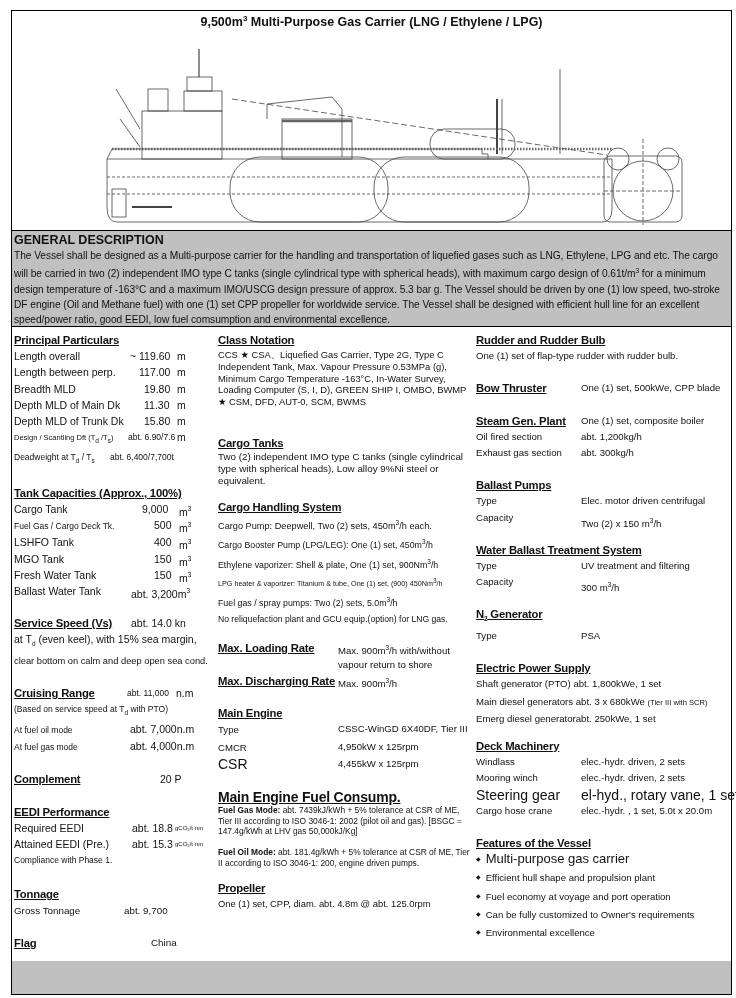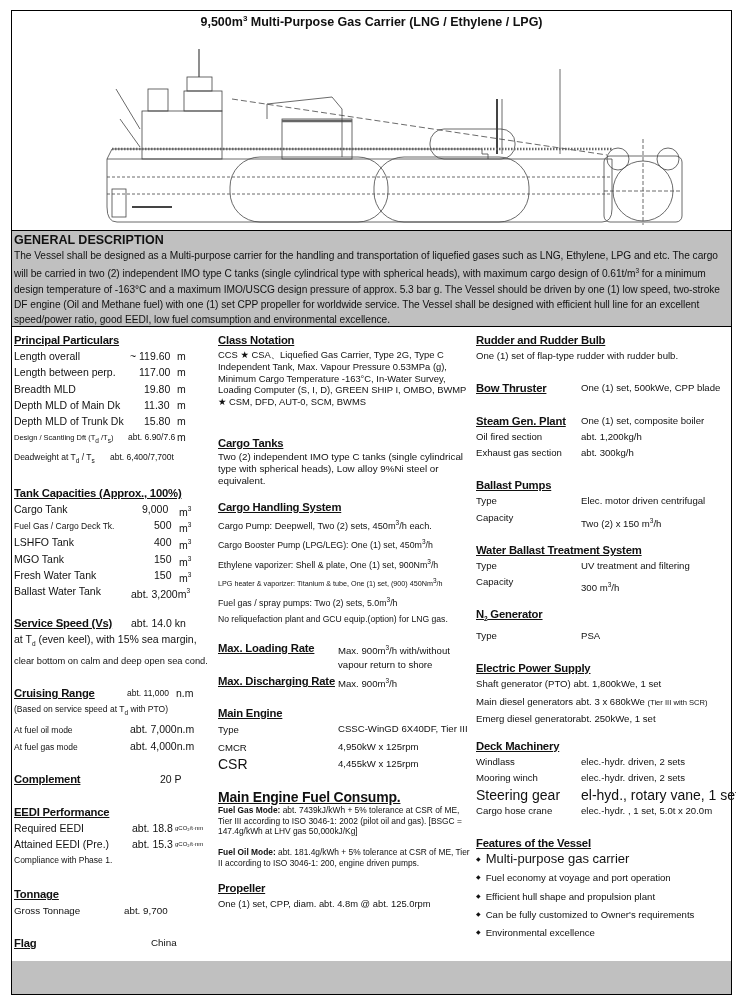--- a/index.html
+++ b/index.html
@@ -205,20 +205,20 @@
     <div style="height:10px"></div>
     <div class="h">Deck Machinery</div>
     <div class="row sm" style="font-size:9.6px"><span class="lbl">Windlass</span><span class="val" style="left:105px">elec.-hydr. driven, 2 sets</span></div>
     <div class="row sm" style="font-size:9.6px"><span class="lbl">Mooring winch</span><span class="val" style="left:105px">elec.-hydr. driven, 2 sets</span></div>
     <div class="row sm" style="font-size:14px"><span class="lbl">Steering gear</span><span class="val" style="left:105px">el-hyd., rotary vane, 1 set</span></div>
     <div class="row sm" style="font-size:9.6px"><span class="lbl">Cargo hose crane</span><span class="val" style="left:105px">elec.-hydr. , 1 set, 5.0t x 20.0m</span></div>
 
     <div style="height:16px"></div>
     <div class="h">Features of the Vessel</div>
     <div class="row sm bullet" style="font-size:13px">Multi-purpose gas carrier</div>
+    <div class="row sm bullet" style="font-size:9.6px; line-height:18px">Efficient hull shape and propulsion plant</div>
     <div class="row sm bullet" style="font-size:9.6px; line-height:18px">Fuel economy at voyage and port operation</div>
-    <div class="row sm bullet" style="font-size:9.6px; line-height:18px">Efficient hull shape and propulsion plant</div>
     <div class="row sm bullet" style="font-size:9.6px">Can be fully customized to Owner's requirements</div>
     <div class="row sm bullet" style="font-size:9.6px; line-height:16px">Environmental excellence</div>
   </div>
 
   <div class="footer"></div>
 </div>
 
 </body></html>

